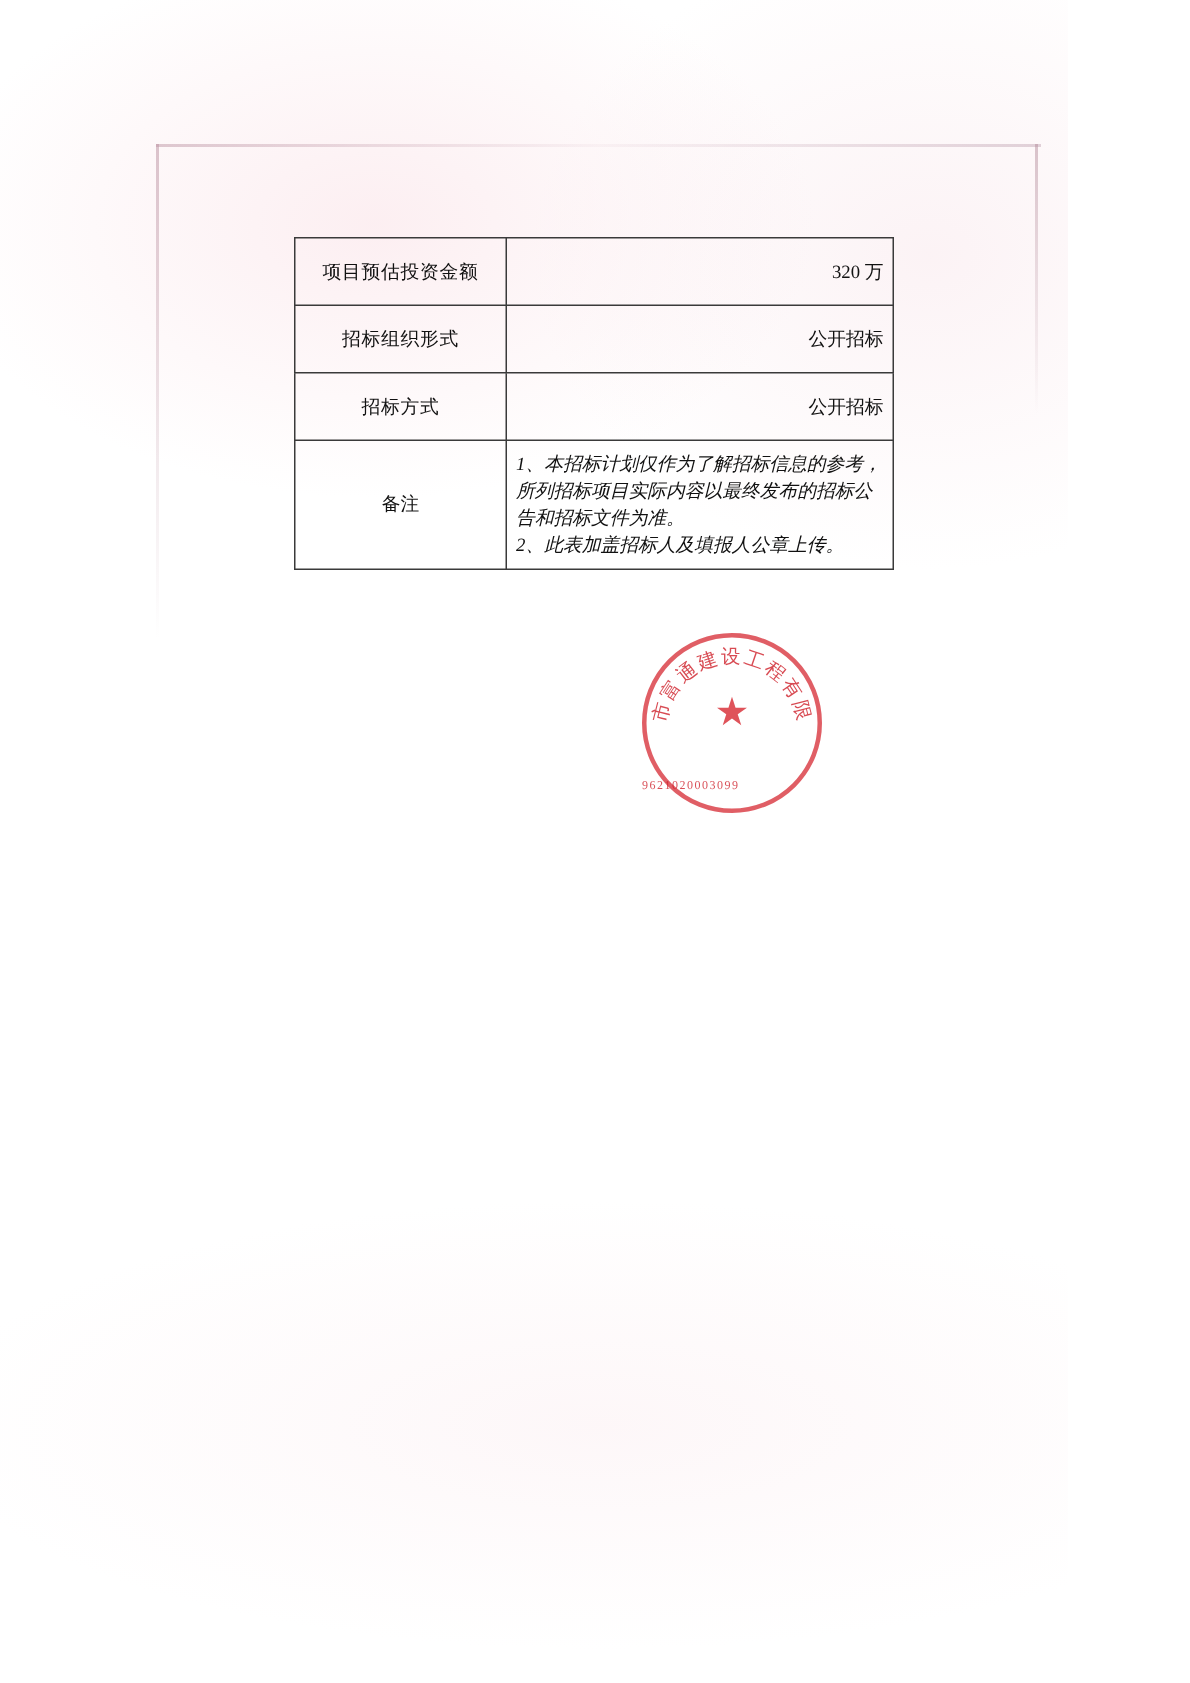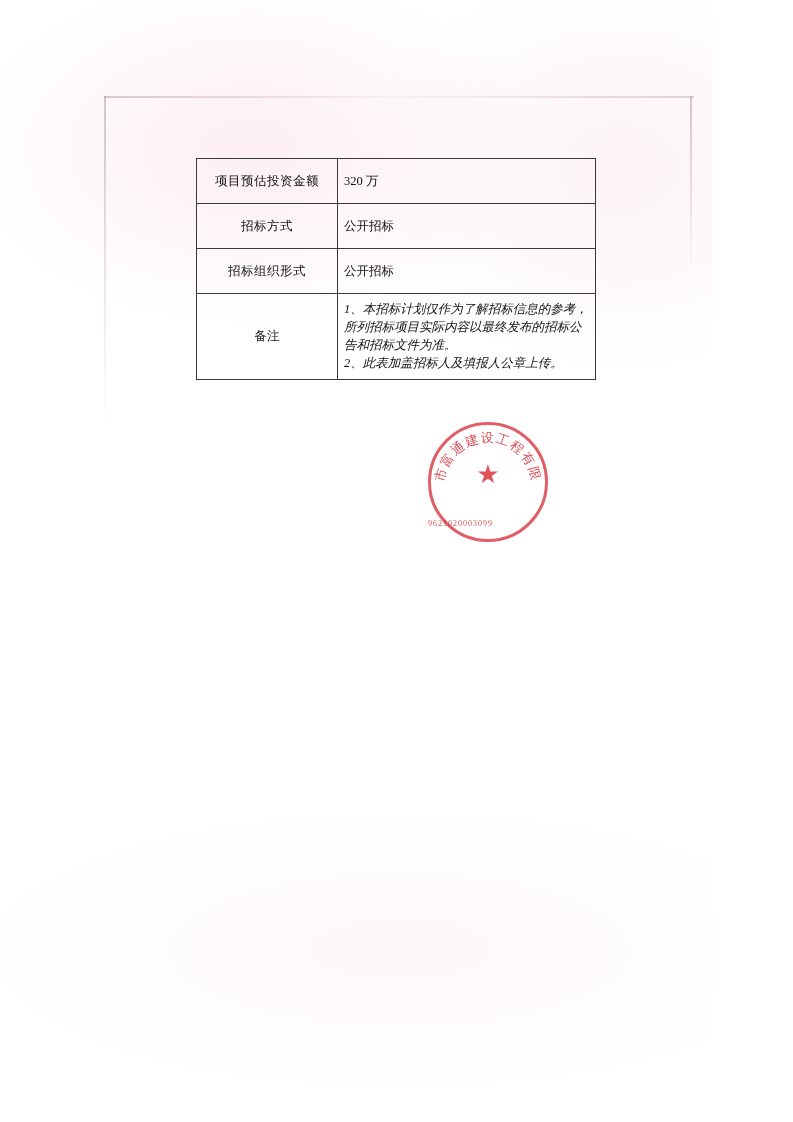--- a/index.html
+++ b/index.html
@@ -75,21 +75,21 @@
     padding: 6px 6px;
     line-height: 1.45;
   }
   td.label-cell {
     width: 128px;
     text-align: center;
     vertical-align: middle;
     letter-spacing: 0.5px;
   }
   td.value-cell {
-    text-align: left;
+    text-align: right;
     vertical-align: middle;
   }
   td.remark-label {
     text-align: center;
     vertical-align: middle;
   }
   td.remark-cell {
     text-align: left;
     vertical-align: middle;
     padding: 8px 8px 10px 8px;
@@ -194,25 +194,25 @@
   <div class="edge-shadow-left"></div>
   <div class="edge-shadow-right"></div>
 
   <table class="info-table">
     <tbody>
       <tr>
         <td class="label-cell row-h1">项目预估投资金额</td>
         <td class="value-cell row-h1">320 万</td>
       </tr>
       <tr>
+        <td class="label-cell row-h1">招标组织形式</td>
+        <td class="value-cell row-h1">公开招标</td>
+      </tr>
+      <tr>
         <td class="label-cell row-h1">招标方式</td>
-        <td class="value-cell row-h1">公开招标</td>
-      </tr>
-      <tr>
-        <td class="label-cell row-h1">招标组织形式</td>
         <td class="value-cell row-h1">公开招标</td>
       </tr>
       <tr>
         <td class="remark-label">备注</td>
         <td class="remark-cell">
           <span class="remark-line">1、本招标计划仅作为了解招标信息的参考，所列招标项目实际内容以最终发布的招标公告和招标文件为准。</span>
           <span class="remark-line">2、此表加盖招标人及填报人公章上传。</span>
         </td>
       </tr>
     </tbody>

